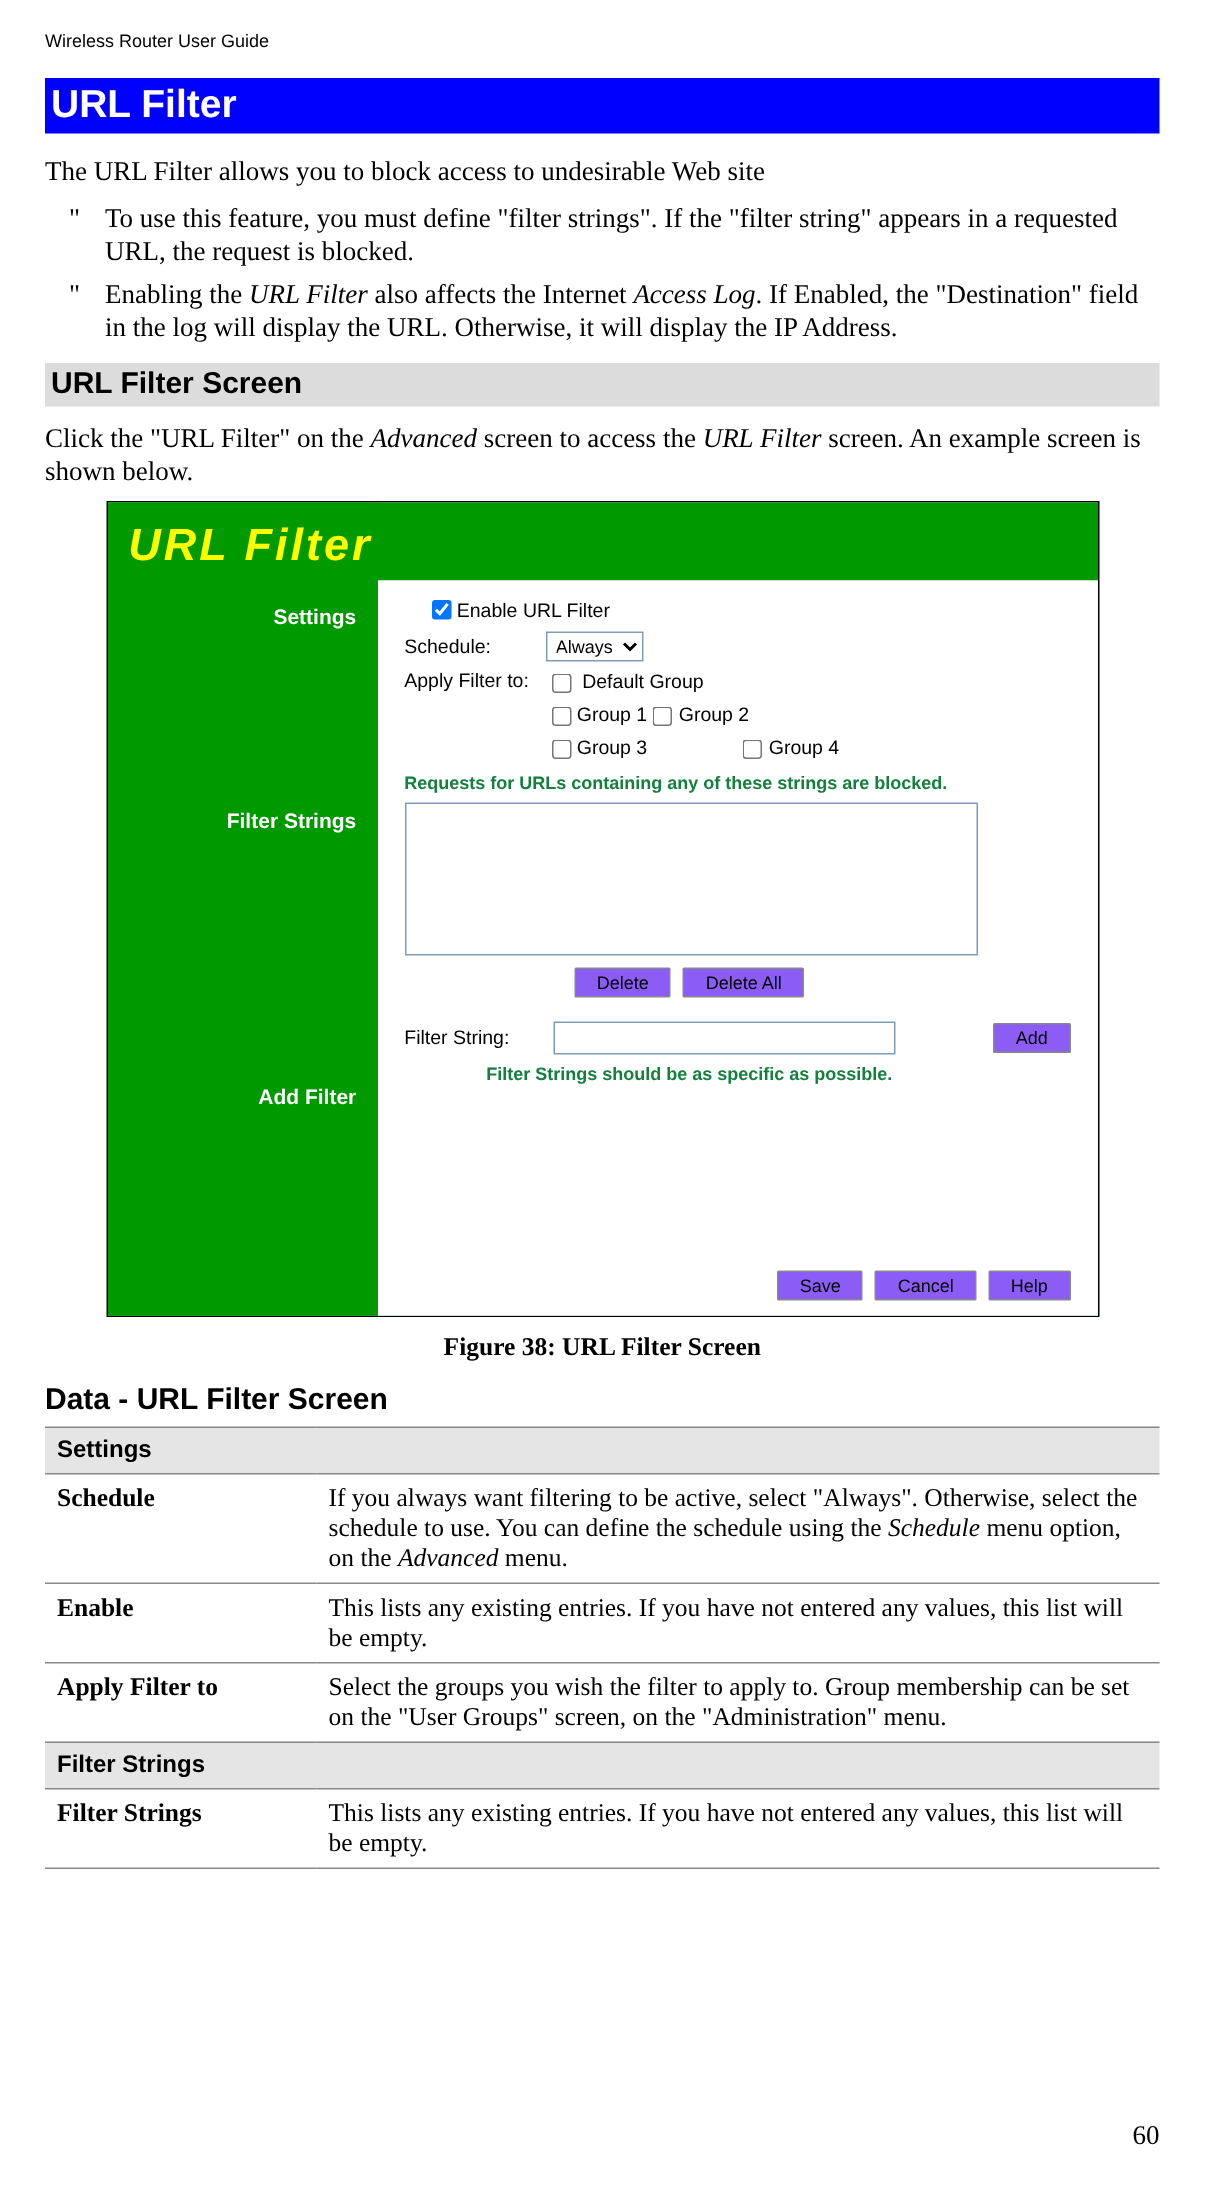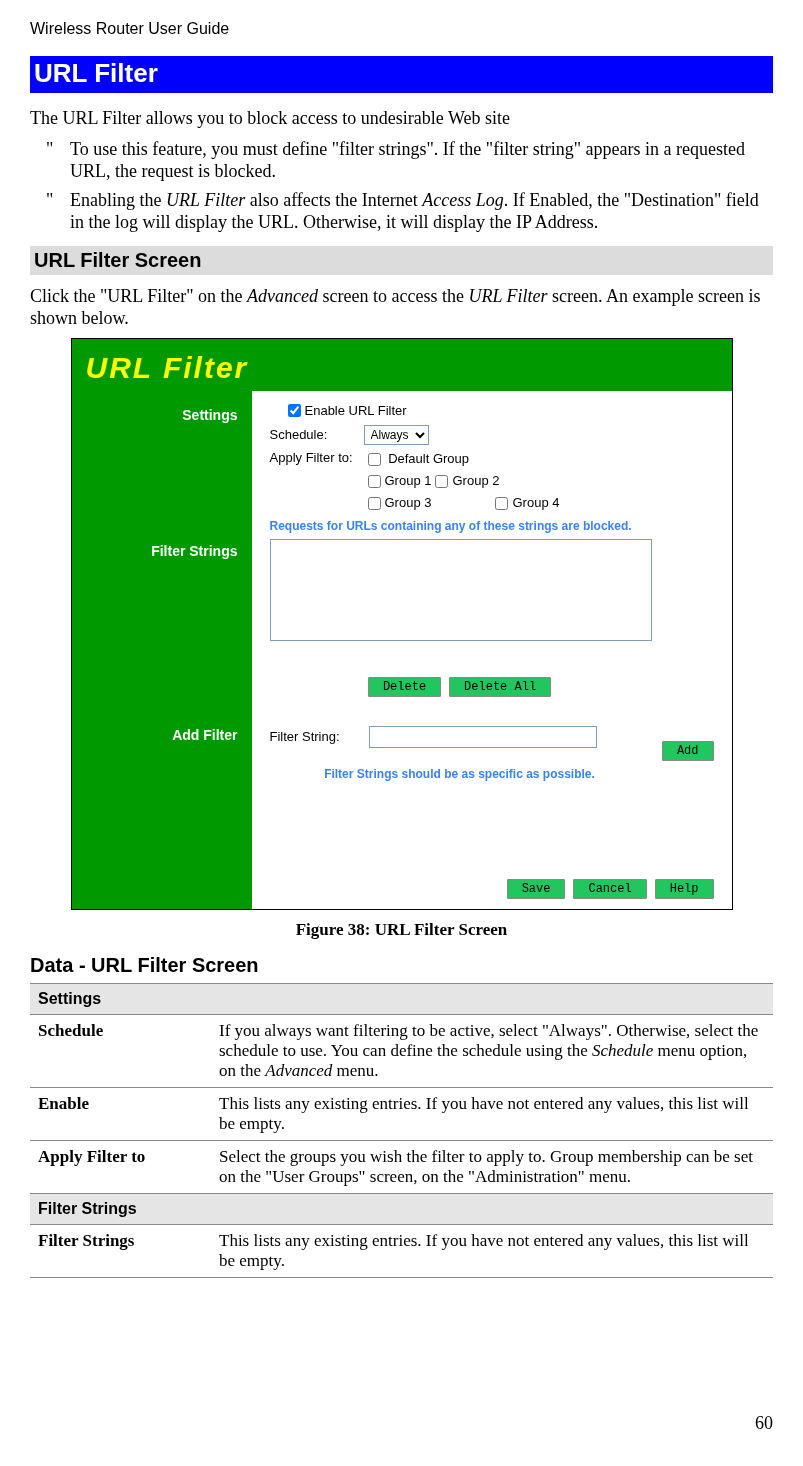--- a/index.html
+++ b/index.html
@@ -12,21 +12,21 @@
     width: 803px;
   }
   .page {
     padding: 20px 30px 10px 30px;
     box-sizing: border-box;
     position: relative;
     min-height: 1466px;
   }
   .header-line {
     font-family: Arial, Helvetica, sans-serif;
-    font-size: 16px;
+    font-size: 12px;
     color: #000;
     margin-bottom: 18px;
   }
   .blue-bar {
     background: #0000ff;
     color: #fff;
     font-family: Arial, Helvetica, sans-serif;
     font-size: 26px;
     font-weight: bold;
     padding: 2px 4px 4px 4px;
@@ -116,41 +116,40 @@
   }
   .ss-side-settings { margin-top: 8px; margin-bottom: 120px; }
   .ss-side-filter   { margin-bottom: 168px; }
   .ss-side-add      { }
 
   .ss-row { margin-bottom: 5px; display:flex; align-items:center; }
   .ss-lbl { display:inline-block; width: 94px; }
   .ss-chk { width:13px; height:13px; margin-right:4px; vertical-align:middle; appearance:auto;}
   .ss-select { font-size:12px; padding:1px 2px; border:1px solid #7f9db9; background:#fff;}
   .ss-bluenote {
-    color: #3b82f6;
+    color: #15803d;
     font-weight: bold;
     font-size: 12px;
     margin: 6px 0;
   }
   .ss-listbox {
     width: 380px;
     height: 100px;
     border: 1px solid #7f9db9;
     background: #fff;
     margin-left: 0;
   }
   .ss-btn {
-    font-family: Liberation Mono, monospace;
+    font-family: Liberation Sans, sans-serif;
     font-size: 12px;
-    background: #22c55e;
+    background: #8b5cf6;
     border: 1px solid #888;
     padding: 2px 14px;
     cursor: pointer;
     border-radius: 1px;
-    margin-top: 28px;
   }
   .ss-btn-row { margin: 8px 0 6px 0; display:flex; gap:8px; justify-content:center; width:380px;}
   .ss-inputtext {
     font-size: 12px;
     border:1px solid #7f9db9;
     background:#fff;
     height:18px;
     width: 220px;
     padding: 1px 3px;
   }

